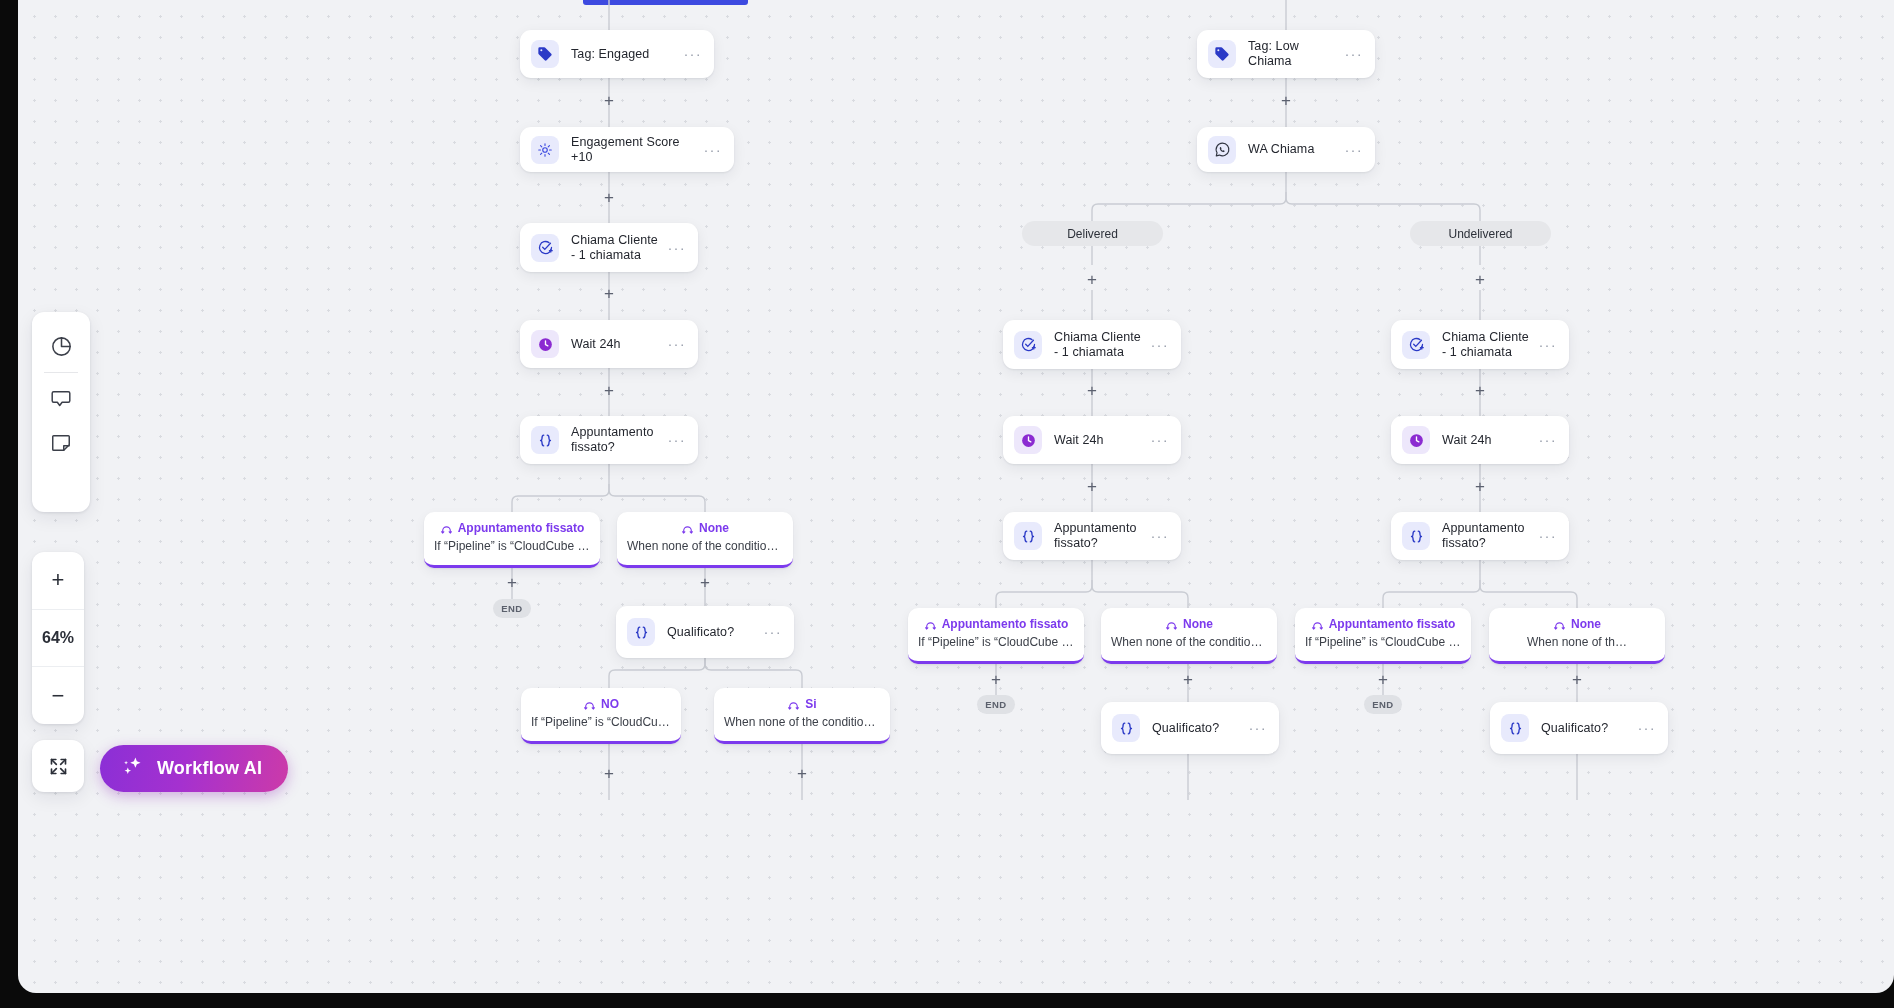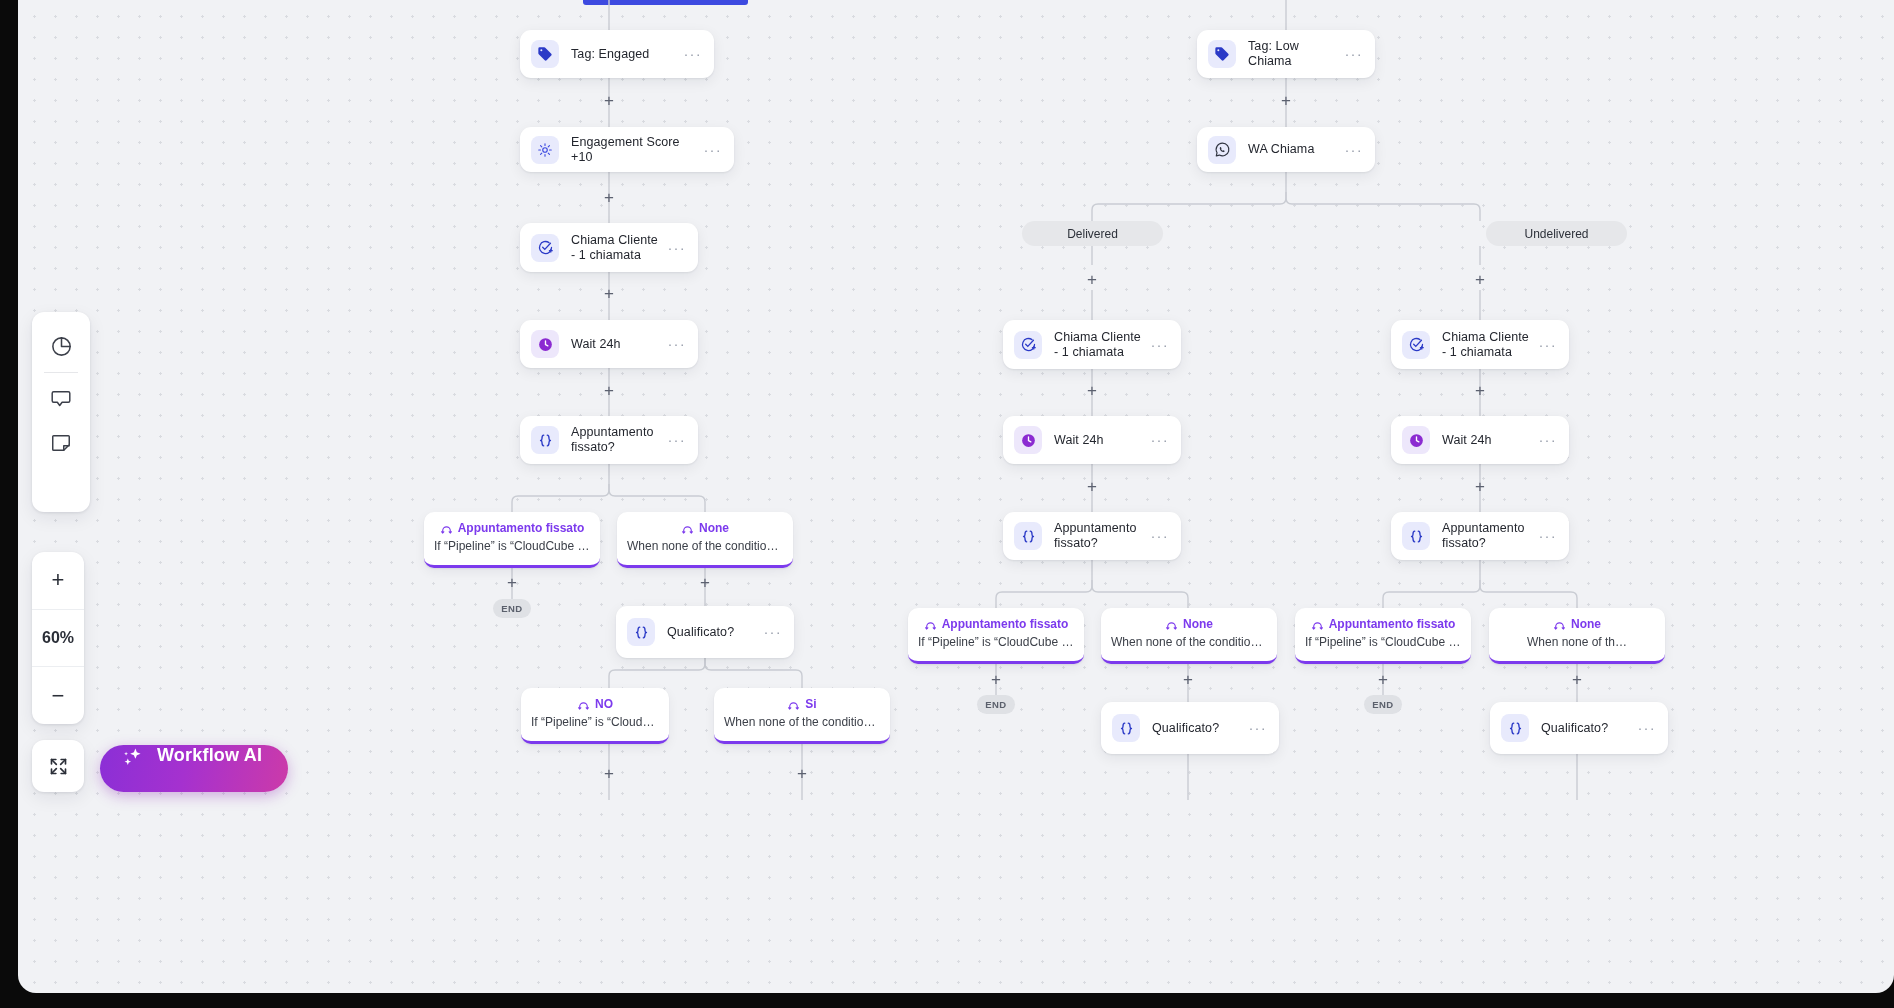--- a/index.html
+++ b/index.html
@@ -198,21 +198,21 @@
 
   
   #wf-ai {
     position: absolute;
     left: 82px; top: 745px;
     height: 47px;
     padding: 0 26px 0 20px;
     border-radius: 24px;
     background: linear-gradient(100deg, #8b2fd6 0%, #a531cf 45%, #cc3aa9 100%);
     box-shadow: 0 4px 14px rgba(140,40,180,.35);
-    display: flex; align-items: flex-start; gap: 11px;
+    display: flex; align-items: center; gap: 11px;
     cursor: pointer;
   }
   #wf-ai .wf-label {
     color: #ffffff;
     font-size: 18px;
     font-weight: bold;
     letter-spacing: .2px;
     white-space: nowrap;
   }
 </style>
@@ -380,21 +380,21 @@
         <svg width="17" height="17" viewBox="0 0 24 24" fill="none" stroke="#2f3340" stroke-width="1.6" stroke-linecap="round" stroke-linejoin="round">
           <path d="M12 3a9 9 0 0 0-7.7 13.6L3.2 21l4.5-1.1A9 9 0 1 0 12 3z"></path>
           <path d="M9.2 8.6c.3-.1.6 0 .8.4l.6 1.2c.1.3 0 .6-.2.8l-.4.4c.5 1 1.3 1.8 2.3 2.3l.4-.4c.2-.2.5-.3.8-.2l1.2.6c.4.2.5.5.4.8-.2.8-1 1.3-1.8 1.2-2.7-.4-4.8-2.5-5.2-5.2-.1-.8.3-1.6 1.1-1.9z" fill="#2f3340" stroke="none"></path>
         </svg>
       </span>
       <span class="label">WA Chiama</span>
       <span class="dots">···</span>
     </div>
 
     <div class="pill" style="left:1004px; top:221px; width:141px;">Delivered</div>
-    <div class="pill" style="left:1468px; top:221px; width:141px;text-align:right;">Undelivered</div>
+    <div class="pill" style="left:1392px; top:221px; width:141px;text-align:right;">Undelivered</div>
 
     <div class="node" style="left:985px; top:320px; width:178px; height:49px;">
       <span class="ico">
         <svg width="17" height="17" viewBox="0 0 24 24" fill="none" stroke="#2b3ac7" stroke-width="1.8" stroke-linecap="round">
           <path d="M20.5 12a8.5 8.5 0 1 1-3.6-6.9"></path>
           <path d="M8 11.6l3 3 8-8.6"></path>
           <path d="M19.5 14.5v4M17.5 16.5h4"></path>
         </svg>
       </span>
       <span class="label">Chiama Cliente - 1 chiamata</span>
@@ -494,21 +494,21 @@
       <div class="btitle">
         <svg width="13" height="13" viewBox="0 0 24 24" fill="none" stroke="#7c3aed" stroke-width="2.1" stroke-linecap="round" stroke-linejoin="round">
           <path d="M5 20v-4a7 7 0 0 1 14 0v4"></path>
             <path d="M5 20l-2-2M5 20l2-2M19 20l-2-2M19 20l2-2"></path>
         </svg>
         <span>None</span>
       </div>
       <div class="bdesc">When none of the conditions are met</div>
     </div>
 
-    <div class="branch" style="left:503px; top:688px; width:148px;">
+    <div class="branch" style="left:503px; top:688px; width:160px;">
       <div class="btitle">
         <svg width="13" height="13" viewBox="0 0 24 24" fill="none" stroke="#7c3aed" stroke-width="2.1" stroke-linecap="round" stroke-linejoin="round">
           <path d="M5 20v-4a7 7 0 0 1 14 0v4"></path>
             <path d="M5 20l-2-2M5 20l2-2M19 20l-2-2M19 20l2-2"></path>
         </svg>
         <span>NO</span>
       </div>
       <div class="bdesc">If “Pipeline” is “CloudCube Sales” an…</div>
     </div>
 
@@ -587,21 +587,21 @@
       <div class="tool">
         <svg width="22" height="22" viewBox="0 0 24 24" fill="none" stroke="#3b3f49" stroke-width="1.6" stroke-linecap="round" stroke-linejoin="round">
           <path d="M20 4H4a1 1 0 0 0-1 1v14a1 1 0 0 0 1 1h11l6-6V5a1 1 0 0 0-1-1z"></path>
           <path d="M15 20v-5h6"></path>
         </svg>
       </div>
     </div>
 
     <div class="rail" id="rail-zoom">
       <div class="zoombtn">+</div>
-      <div class="zoomval">60%</div>
+      <div class="zoomval">64%</div>
       <div class="zoombtn">−</div>
     </div>
 
     <div class="rail" id="rail-fit">
       <svg width="21" height="21" viewBox="0 0 24 24" fill="none" stroke="#2b2f38" stroke-width="1.9" stroke-linecap="round" stroke-linejoin="round">
         <path d="M9 4H4v5M20 9V4h-5M15 20h5v-5M4 15v5h5"></path>
         <path d="M4 4l5.5 5.5M20 4l-5.5 5.5M20 20l-5.5-5.5M4 20l5.5-5.5"></path>
       </svg>
     </div>
 

